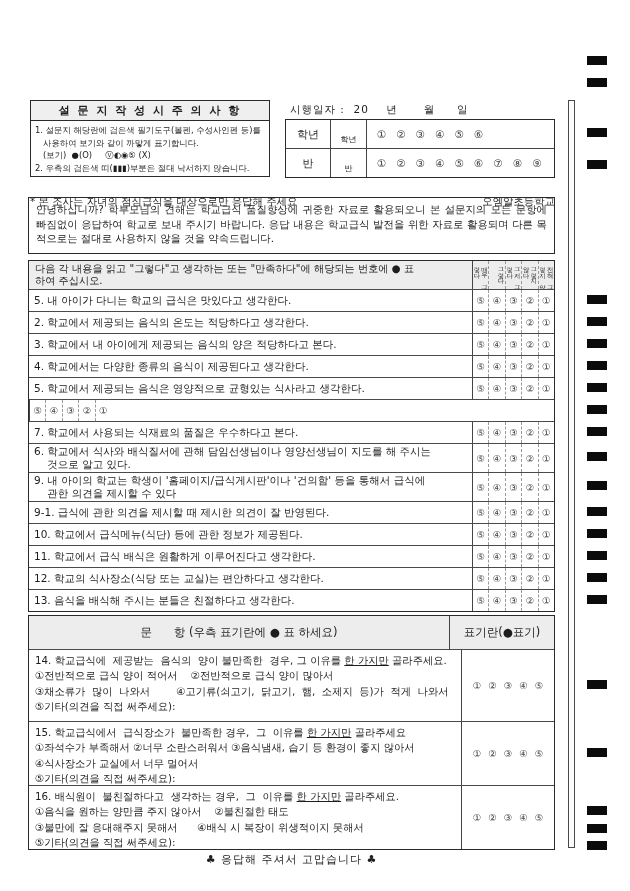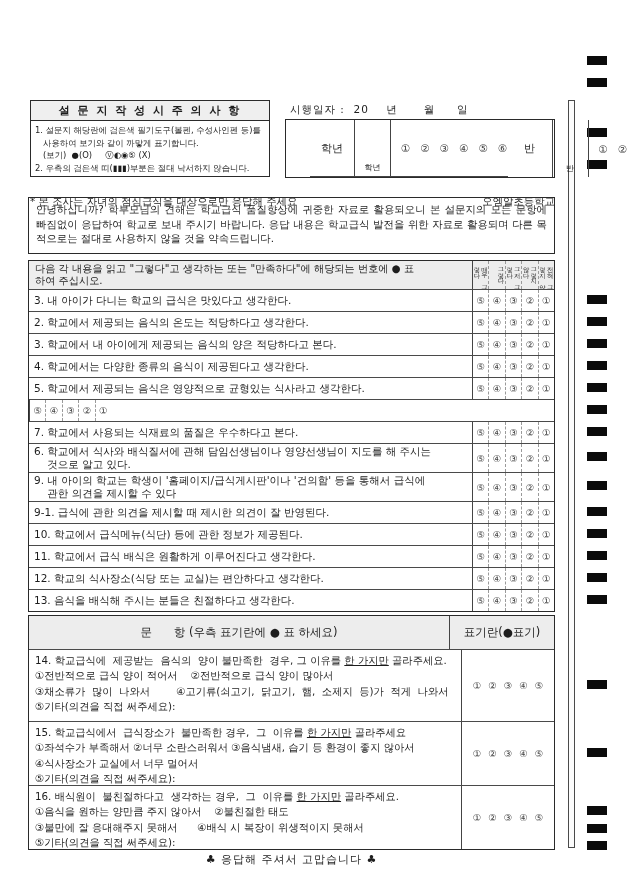--- a/index.html
+++ b/index.html
@@ -42,21 +42,21 @@
     padding:3px 4px; font-size:8.4px; line-height:12.6px; white-space:pre-wrap;
   }
 
   
   .date-line {
     position:absolute; left:290px; top:103px; width:265px; font-size:10.5px;
     white-space:pre; letter-spacing:1px;
   }
   .grade-grid {
     position:absolute; left:285px; top:119px; width:270px; height:59px;
-    border:1.3px solid #2a2a2a; box-sizing:border-box; display:flex; flex-direction:row;padding-left:24px;
+    border:1.3px solid #2a2a2a; box-sizing:border-box; display:flex; flex-direction:column;
   }
   .gg-row { display:flex; flex:1; box-sizing:border-box; }
   .gg-row.first { border-bottom:1px solid #444; }
   .gg-a { width:44px; border-right:1px solid #444; display:flex; align-items:center; justify-content:center; font-size:11px; }
   .gg-b { width:36px; border-right:1px solid #444; display:flex; align-items:flex-end; justify-content:center; font-size:8px; padding-bottom:3px; box-sizing:border-box; }
   .gg-c { flex:1; display:flex; align-items:center; gap:10px; padding-left:10px; font-size:10.5px; }
 
   .note-line {
     position:absolute; left:30px; top:195px; width:525px;
     display:flex; justify-content:space-between; font-size:10.4px;
@@ -213,21 +213,21 @@
 하여 주십시오.</div>
       <div class="t1-scales">
         <div class="scale-cell">매우 그렇다</div>
         <div class="scale-cell">그렇다</div>
         <div class="scale-cell">그저 그렇다</div>
         <div class="scale-cell">그렇지 않다</div>
         <div class="scale-cell">전혀 그렇지 않다</div>
       </div>
     </div>
     <div class="t1-row">
-      <div class="t1-q">3. 내 아이가 다니는 학교의 급식은 맛있다고 생각한다.</div>
+      <div class="t1-q">5. 내 아이가 다니는 학교의 급식은 맛있다고 생각한다.</div>
       <div class="t1-r">
           <span class="bubble">⑤</span>
           <span class="bubble">④</span>
           <span class="bubble">③</span>
           <span class="bubble">②</span>
           <span class="bubble">①</span>
         </div>
     </div>
     <div class="t1-row">
       <div class="t1-q">2. 학교에서 제공되는 음식의 온도는 적당하다고 생각한다.</div>

